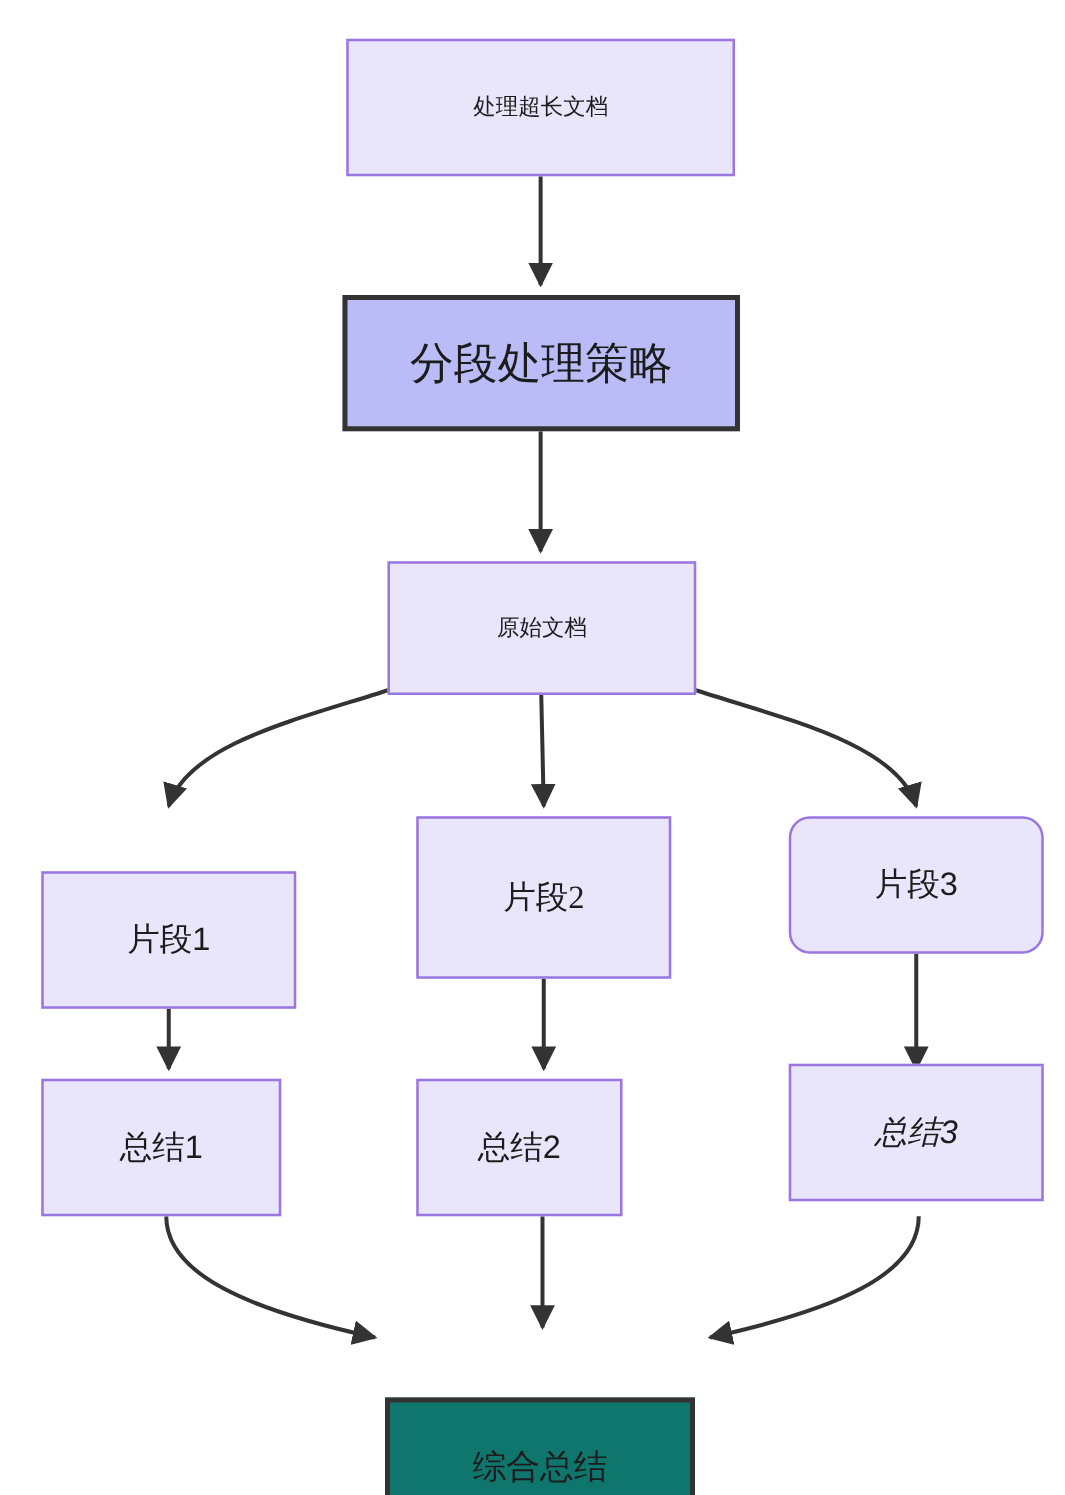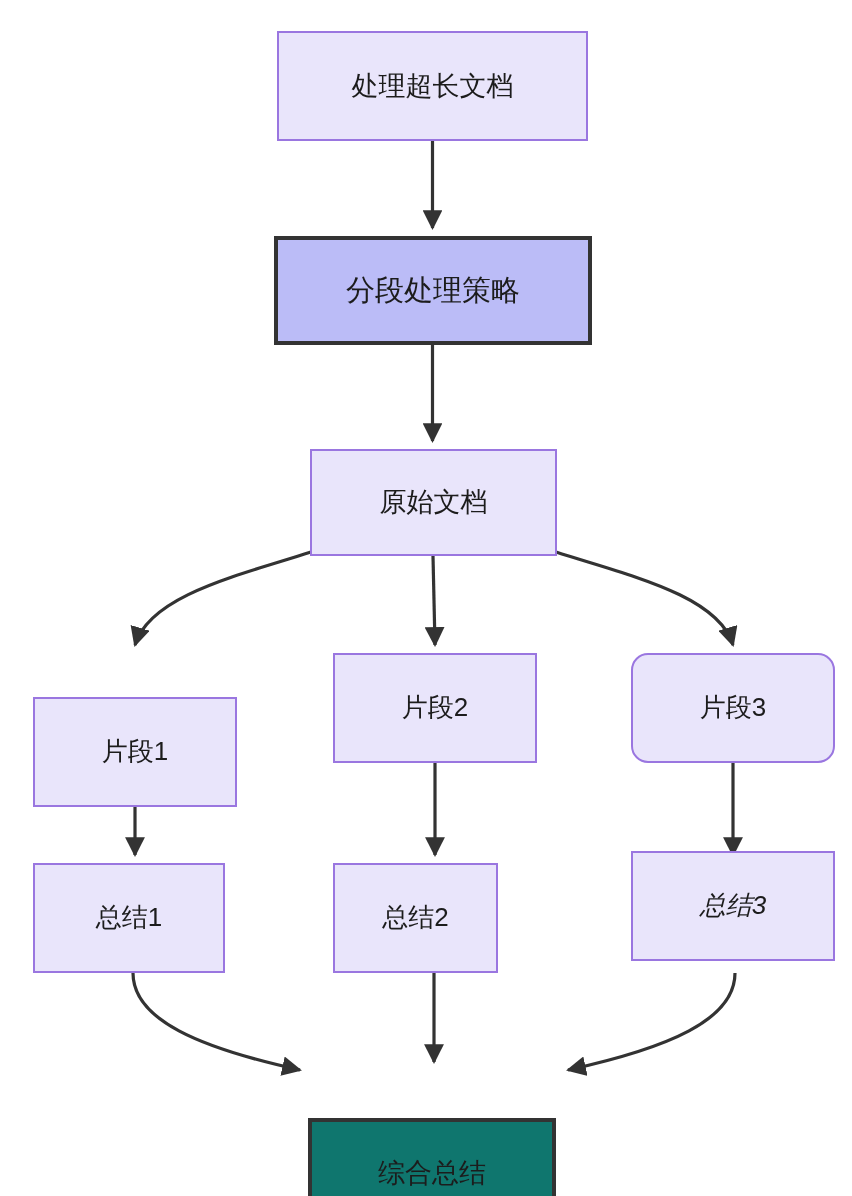--- a/index.html
+++ b/index.html
@@ -38,27 +38,27 @@
     line-height: 1.2;
   }
   .node-label {
     display: block;
     white-space: nowrap;
   }
   
   .style-light {
     background: #e9e5fb;
     border: 2px solid #9a76e0;
-    font-size: 27px;
+    font-size: 18px;
   }
   
   .style-strong {
     background: #bbbcf7;
     border: 4px solid #333333;
-    font-size: 29px;
+    font-size: 35px;
   }
   
   .style-result {
     background: #0f766e;
     border: 4px solid #333333;
     font-size: 27px;
     margin-top: 48px;
   }
   .small-label {
     font-size: 26px;
@@ -108,21 +108,21 @@
   </div>
 
   <div class="node style-light" style="left:310px; top:449px; width:247px; height:107px;justify-content:center;">
     <span class="node-label">原始文档</span>
   </div>
 
   <div class="node style-light small-label" style="left:33px; top:653px; width:204px; height:110px;margin-top:44px;">
     <span class="node-label">片段1</span>
   </div>
 
-  <div class="node style-light small-label" style="left:333px; top:653px; width:204px; height:110px;">
+  <div class="node style-light small-label" style="left:333px; top:653px; width:204px; height:130px;font-family:Liberation Serif, serif;">
     <span class="node-label">片段2</span>
   </div>
 
   <div class="node style-light small-label" style="left:631px; top:653px; width:204px; height:110px;border-radius:17px;">
     <span class="node-label">片段3</span>
   </div>
 
   <div class="node style-light small-label" style="left:33px; top:863px; width:192px; height:110px;">
     <span class="node-label">总结1</span>
   </div>

